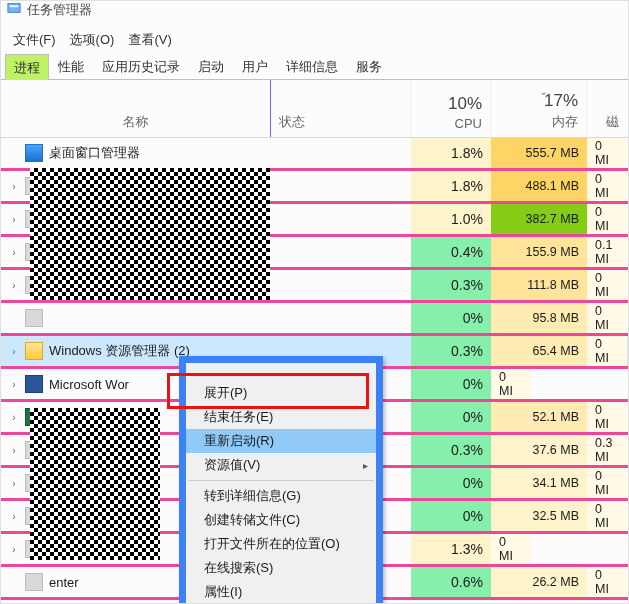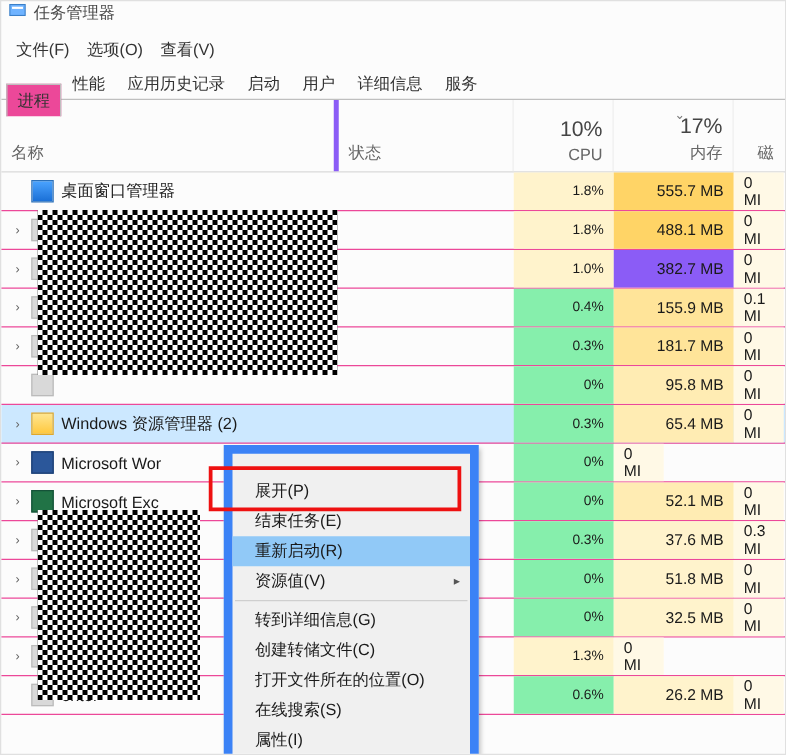--- a/index.html
+++ b/index.html
@@ -5,48 +5,48 @@
   html,body{margin:0;padding:0;font-family:"Microsoft YaHei","Segoe UI",Arial,sans-serif;font-size:13px;color:#1a1a1a;background:#fff}
   .window{width:629px;height:604px;position:relative;background:#fcfcfc;overflow:hidden;border:1px solid #e0e0e0;box-sizing:border-box}
   
   .titlebar{display:flex;height:28px;padding:0 6px;font-size:13px;color:#474747}
   .titlebar .app-icon{width:14px;height:14px;margin-right:6px;display:inline-block}
   .menubar{display:flex;height:24px;padding:0 6px;gap:2px;font-size:13px;color:#333}
   .menubar .mitem{padding:2px 6px;cursor:default}
   
   .tabs{display:flex;align-items:flex-end;border-bottom:1px solid #bfbfbf;height:26px;padding-left:4px;font-size:13px}
   .tabs .tab{padding:4px 8px 3px;border:1px solid transparent;border-bottom:none;margin-right:0;color:#333;cursor:default}
-  .tabs .tab.active{background:#ec4899;border-color:#bfbfbf;position:relative;top:14px}
+  .tabs .tab.active{background:#bef264;border-color:#bfbfbf;position:relative;top:1px}
   
   .colhead{display:flex;align-items:flex-end;height:58px;border-bottom:1px solid #d9d9d9;box-sizing:border-box;position:relative}
   .colhead .ch{box-sizing:border-box;padding:0 8px 6px;display:flex;flex-direction:column;justify-content:flex-end;align-items:flex-end;border-right:1px solid #eee;height:100%;color:#666;font-size:12px}
-  .colhead .ch.name{flex:0 0 270px;align-items:flex-start;border-right:4px solid #8b5cf6}
+  .colhead .ch.name{flex:0 0 270px;align-items:center;border-right:1px solid #8b5cf6}
   .colhead .ch.status{flex:0 0 140px;align-items:flex-start}
   .colhead .ch.cpu{flex:0 0 80px}
   .colhead .ch.mem{flex:0 0 96px;position:relative}
   .colhead .ch.disk{flex:0 0 40px;border-right:none}
   .colhead .ch .pct{font-size:17px;color:#444}
   .colhead .ch .lbl{font-size:13px;color:#666;margin-top:2px}
   .sort-arrow{position:absolute;top:6px;right:38px;font-size:10px;color:#777}
   
   .rows{position:relative}
-  .row{display:flex;align-items:flex-start;height:30px;border-bottom:1px solid #ec4899}
+  .row{display:flex;align-items:flex-start;height:30px;border-bottom:3px solid #ec4899}
   .row.sel{background:#cce8ff}
   .cell{box-sizing:border-box;padding:0 8px;height:100%;display:flex;align-items:center}
   .cell.name{flex:0 0 270px;gap:6px}
   .cell.status{flex:0 0 140px}
-  .cell.cpu{flex:0 0 80px;justify-content:flex-end;font-size:11px}
+  .cell.cpu{flex:0 0 80px;justify-content:flex-end;font-size:14px}
   .cell.mem{flex:0 0 96px;justify-content:flex-end;font-size:12.5px}
   .cell.disk{flex:0 0 40px;justify-content:flex-end;font-size:12.5px}
   
   .h0{background:#86efac}
   .h1{background:#fff3cc}
   .h2{background:#ffecb3}
   .h3{background:#ffe499}
-  .h4{background:#8b5cf6}
+  .h4{background:#84cc16}
   .h5{background:#ffd466}
   .disk-col{background:#fff9e6}
   .expander{width:10px;text-align:center;color:#666;font-size:10px}
   .proc-icon{width:16px;height:16px;display:inline-block}
   .proc-name{white-space:nowrap;overflow:hidden;text-overflow:ellipsis;max-width:210px}
   
   .redact{position:absolute;left:29px;background:repeating-conic-gradient(#000 0% 25%, #fff 0% 50%);background-size:8px 8px;pointer-events:none}
   .redact.r1{top:0px;width:240px;height:132px;}
   .redact.r2{top:262px;width:130px;height:152px}
   
@@ -166,21 +166,21 @@
         <div class="cell disk disk-col">0.1 MI</div>
       </div>
       <div class="row">
         <div class="cell name">
           <span class="expander">›</span>
           <span class="proc-icon icon-generic"></span>
           <span class="proc-name"></span>
         </div>
         <div class="cell status"></div>
         <div class="cell cpu h0">0.3%</div>
-        <div class="cell mem h3">181.7 MB</div>
+        <div class="cell mem h3">111.8 MB</div>
         <div class="cell disk disk-col">0 MI</div>
       </div>
       <div class="row">
         <div class="cell name">
           <span class="expander"></span>
           <span class="proc-icon icon-generic"></span>
           <span class="proc-name"></span>
         </div>
         <div class="cell status"></div>
         <div class="cell cpu h0">0%</div>
@@ -231,21 +231,21 @@
         <div class="cell disk disk-col">0.3 MI</div>
       </div>
       <div class="row">
         <div class="cell name">
           <span class="expander">›</span>
           <span class="proc-icon icon-generic"></span>
           <span class="proc-name"></span>
         </div>
         <div class="cell status"></div>
         <div class="cell cpu h0">0%</div>
-        <div class="cell mem h1">51.8 MB</div>
+        <div class="cell mem h1">34.1 MB</div>
         <div class="cell disk disk-col">0 MI</div>
       </div>
       <div class="row">
         <div class="cell name">
           <span class="expander">›</span>
           <span class="proc-icon icon-generic"></span>
           <span class="proc-name"></span>
         </div>
         <div class="cell status"></div>
         <div class="cell cpu h0">0%</div>

